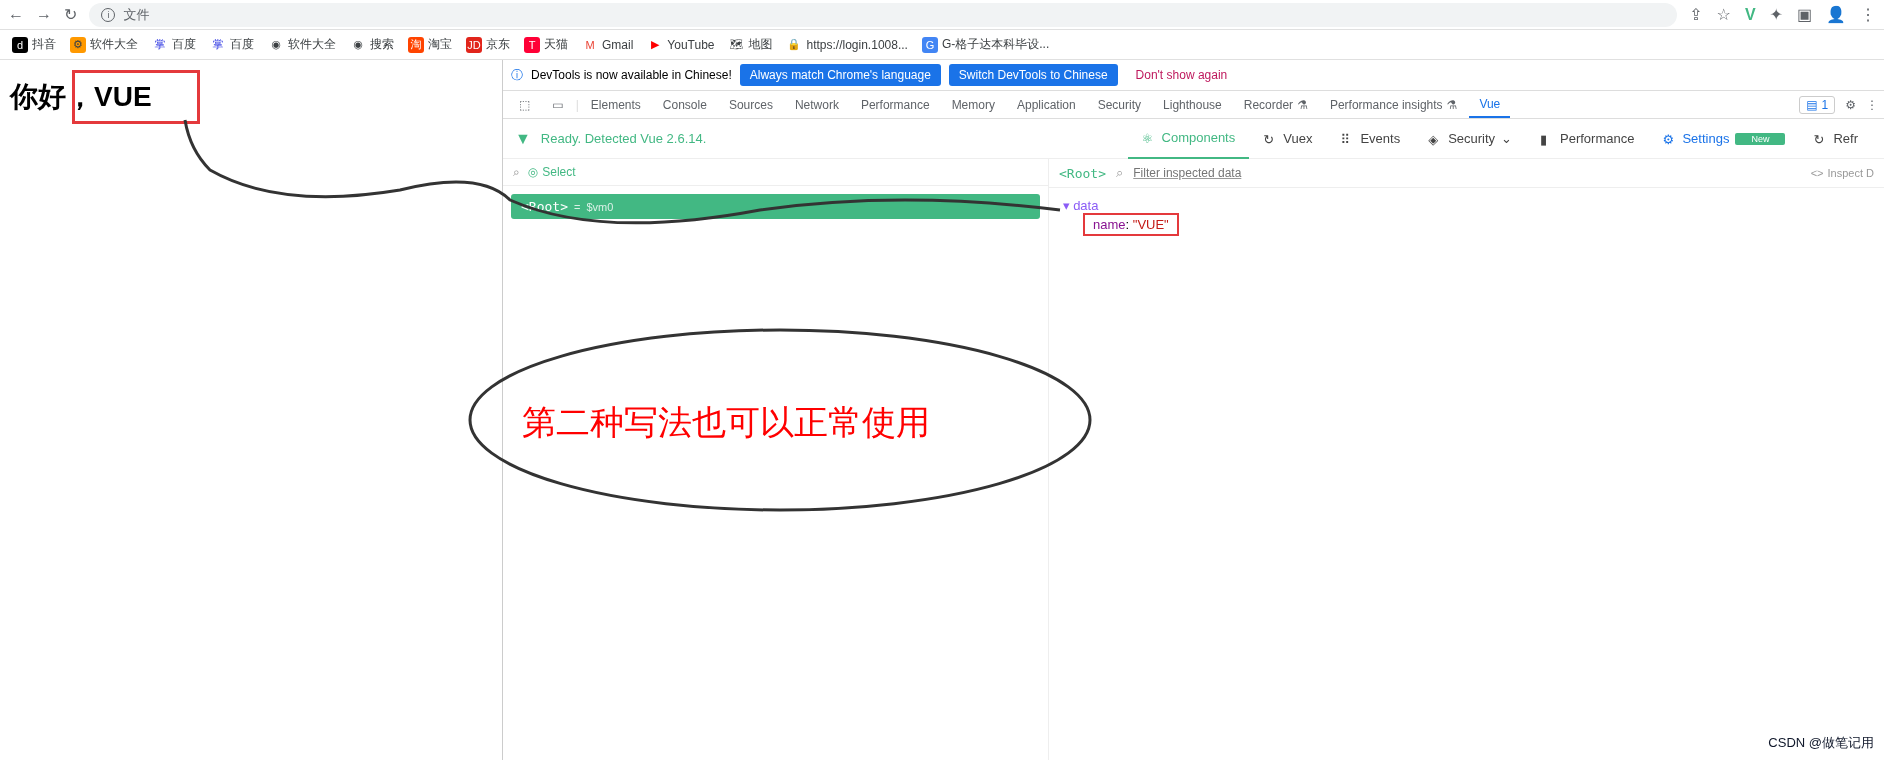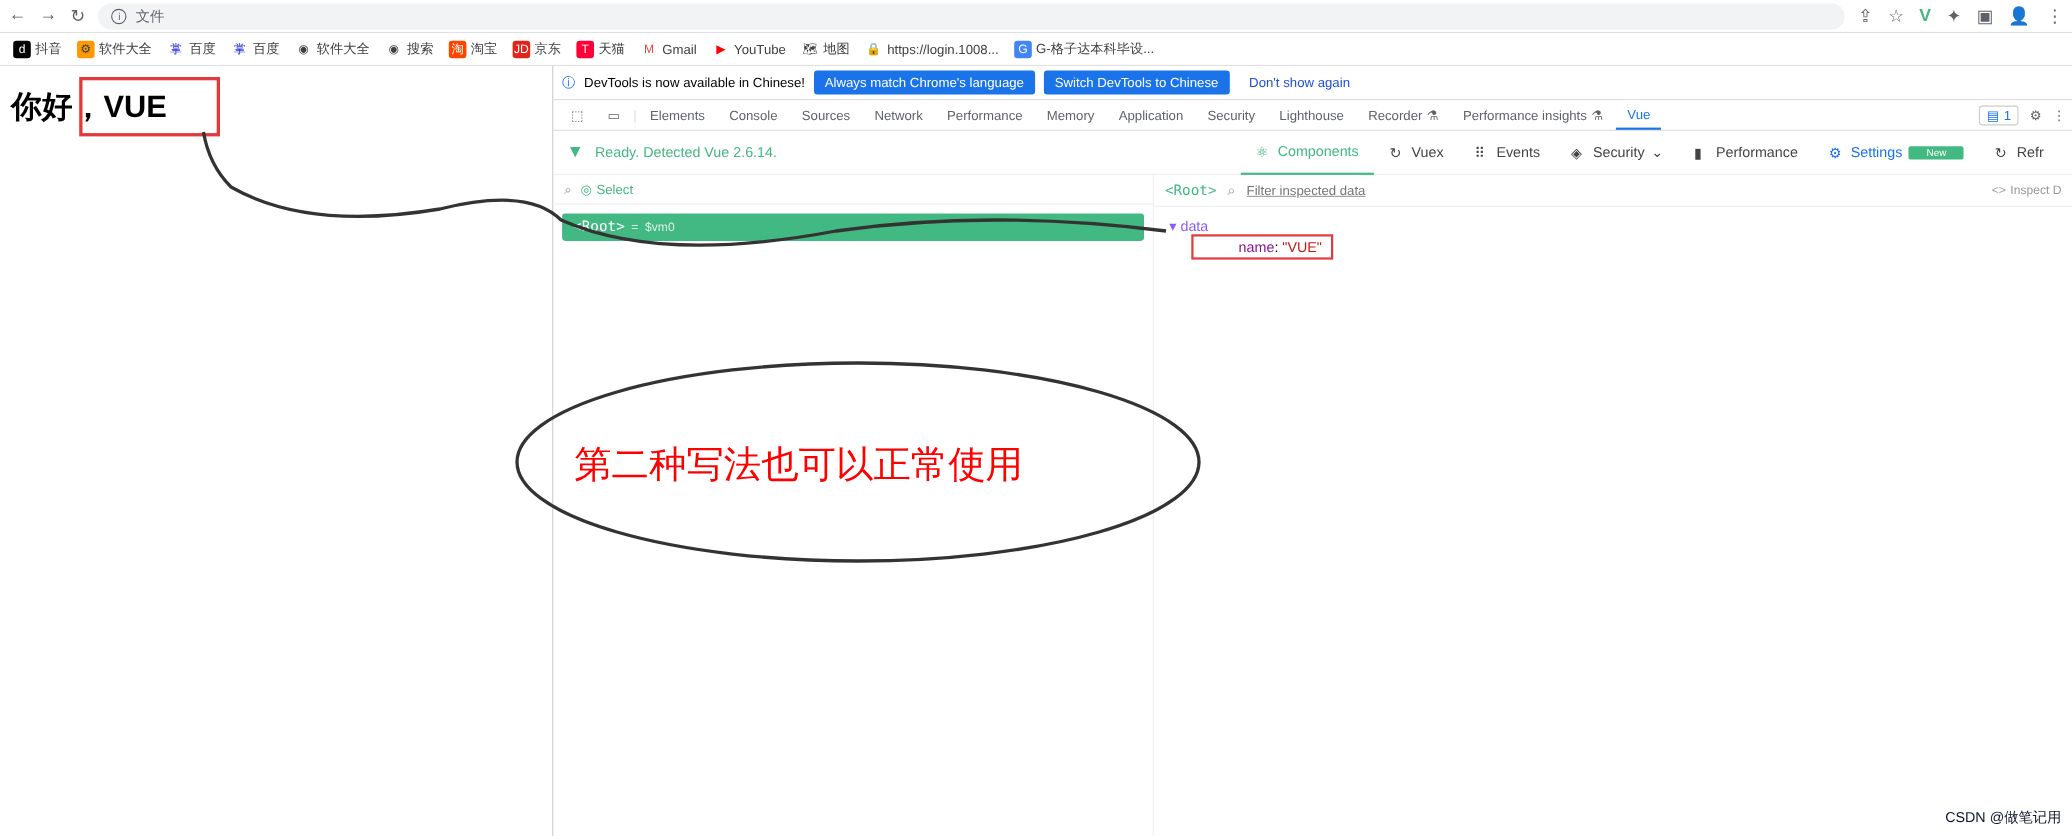--- a/index.html
+++ b/index.html
@@ -27,21 +27,21 @@
 .hello { font-size: 28px; font-weight: bold; color: #000; }
 .red-box-vue { position: absolute; left: 72px; top: 70px; width: 128px; height: 54px; border: 3px solid #e4393c; }
 
 
 .devtools { flex: 1; border-left: 1px solid #ccc; display: flex; flex-direction: column; }
 
 
 .notice { display: flex; align-items: center; padding: 4px 8px; gap: 8px; font-size: 12px; border-bottom: 1px solid #ddd; }
 .notice-info { color: #1a73e8; }
 .btn-blue { background: #1a73e8; color: #fff; padding: 4px 10px; border-radius: 3px; cursor: pointer; }
-.btn-plain { color: #1d4ed8; padding: 4px 10px; cursor: pointer; text-align: center; }
+.btn-plain { color: #be185d; padding: 4px 10px; cursor: pointer; text-align: center; }
 
 
 .dt-tabs { display: flex; align-items: center; border-bottom: 1px solid #ddd; font-size: 12px; color: #5f6368; height: 28px; padding: 0 6px; gap: 2px; }
 .dt-tab { padding: 0 10px; cursor: pointer; height: 100%; display: flex; align-items: center; gap: 4px; }
 .dt-tab.active { color: #1a73e8; border-bottom: 2px solid #1a73e8; }
 .dt-right { margin-left: auto; display: flex; align-items: center; gap: 10px; }
 .issue-badge { display: flex; align-items: center; gap: 4px; border: 1px solid #ccc; border-radius: 3px; padding: 1px 6px; color: #1a73e8; }
 
 
 .vue-toolbar { display: flex; align-items: center; height: 40px; border-bottom: 1px solid #eee; font-size: 13px; padding: 0 12px; }
@@ -65,21 +65,21 @@
 .root-tag { font-family: monospace; }
 .vm-eq { opacity: 0.8; font-size: 11px; }
 
 
 .insp-panel { flex: 1; display: flex; flex-direction: column; }
 .insp-header { display: flex; align-items: center; padding: 6px 10px; border-bottom: 1px solid #eee; font-size: 13px; gap: 10px; }
 .root-label { color: #42b883; font-family: monospace; }
 .insp-search { border: none; outline: none; flex: 1; font-size: 12px; color: #999; text-decoration: underline; }
 .inspect-dom { color: #999; font-size: 11px; display: flex; align-items: center; gap: 4px; cursor: pointer; }
 .insp-body { padding: 10px 14px; font-size: 13px; font-family: monospace; }
-.data-key { color: #881391; margin-left: 33px; }
+.data-key { color: #881391; }
 .data-section { color: #8b5cf6; cursor: pointer; }
 .data-val { color: #c41a16; }
 .data-prop { margin-left: 20px; padding: 4px; }
 .red-box-data { border: 2px solid #e4393c; display: inline-block; padding: 2px 8px; }
 
 
 .annotation-text { position: absolute; left: 522px; top: 400px; font-size: 34px; color: #ff0000; font-weight: normal; z-index: 100; }
 .watermark { position: absolute; right: 10px; bottom: 8px; font-size: 13px; color: #0f172a; }
 
 svg.hand-drawn { position: absolute; top: 60px; left: 0; width: 1884px; height: 700px; pointer-events: none; z-index: 50; }

